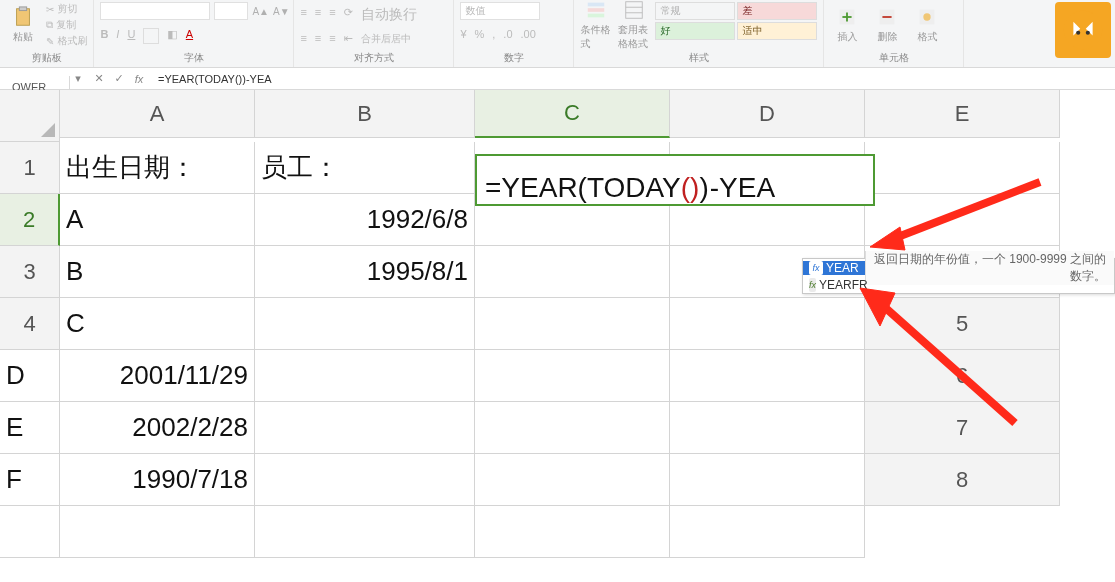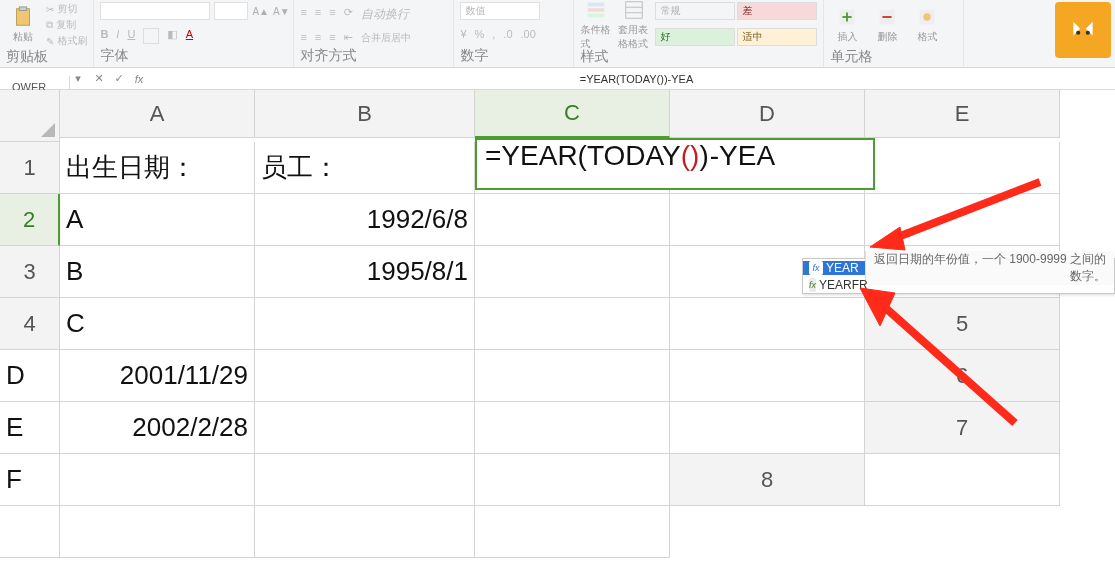--- a/index.html
+++ b/index.html
@@ -30,22 +30,22 @@
     padding: 2px 6px 0 6px;
     justify-content: space-between;
   }
   .ribbon-group .group-body {
     display: flex;
     align-items: flex-start;
     gap: 6px;
     flex: 1;
   }
   .ribbon-group .group-label {
-    text-align: left;
-    font-size: 14px;
+    text-align: center;
+    font-size: 10px;
     color: #888;
     padding-bottom: 2px;
   }
   .rbtn-big {
     display: flex;
     flex-direction: column;
     align-items: center;
     justify-content: center;
     width: 34px;
     height: 46px;
@@ -88,21 +88,21 @@
     width:70px; height:100%;
     border-right:1px solid #d9d9d9;
     display:flex;align-items:center; padding-left:12px; color:#555;
     font-size:11px;
     margin-top:16px;
   }
   .fb-drop { width:16px; text-align:center;color:#888;}
   .fb-btns { display:flex; align-items:center; gap:6px; padding:0 6px;}
   .fb-btn { width:14px; text-align:center; color:#888; font-size:11px;}
   .fb-fx { font-style:italic; color:#888;}
-  .fb-input { flex:1; padding-left:6px; color:#333;text-align:center;}
+  .fb-input { flex:1; padding-left:6px; color:#333;}
 
   
   .sheet {
     position:relative;
     display:grid;
     grid-template-columns: 60px 195px 220px 195px 195px 195px;
     font-size:26px;
     color:#111;
   }
   .sheet > div {
@@ -144,27 +144,27 @@
   .col-C-head { background:#e8f0e3 !important; color:#3a7b28 !important; border-bottom:2px solid #4e9a33 !important;}
   
   .row-2-head { background:#e8f0e3 !important; color:#3a7b28 !important; border-right:2px solid #4e9a33 !important;}
   .col-B { justify-content:flex-end; font-size:26px; }
   .col-A { justify-content:flex-start; font-size:26px; }
 
   
   .formula-cell {
     position:absolute;
     left:475px; 
-    top:48px;   
+    top:64px;   
     height:52px;
     background:#fff;
     border:2px solid #4e9a33;
     padding:0 6px;
     display:flex;
-    align-items:flex-start;
+    align-items:flex-end;
     font-size:28px;
     white-space:nowrap;
     z-index:5;
     padding-left:8px;
     width:400px;
   }
   .fcell-black { color:#111;}
   .fcell-paren { color:#c02020;}
   .formula-cursor {
     display:inline-block;
@@ -252,21 +252,21 @@
     <div class="group-label">字体</div>
   </div>
 
   <div class="ribbon-group" style="width:160px;">
     <div class="group-body" style="flex-direction:column;gap:4px;">
       <div class="font-tools">
         <span>≡</span>
         <span>≡</span>
         <span>≡</span>
         <span>⟳</span>
-        <span style="font-size:12px;font-style:italic;">自动换行</span>
+        <span style="font-size:14px;">自动换行</span>
       </div>
       <div class="font-tools">
         <span>≡</span>
         <span>≡</span>
         <span>≡</span>
         <span>⇤</span>
         <span style="font-size:10px;">合并后居中</span>
       </div>
     </div>
     <div class="group-label">对齐方式</div>
@@ -301,21 +301,21 @@
       <div class="rbtn-big">
         <div class="ico-box">
             <svg viewBox="0 0 24 24">
               <rect x="3" y="3" width="18" height="18" fill="none" stroke="#bbb"></rect>
               <line x1="3" y1="9" x2="21" y2="9" stroke="#bbb"></line>
               <line x1="3" y1="15" x2="21" y2="15" stroke="#bbb"></line>
             </svg>
           </div>
         <span>套用表格格式</span>
       </div>
-      <div style="display:flex;flex-direction:column;gap:8px;">
+      <div style="display:flex;flex-direction:column;gap:2px;">
         <div style="display:flex;gap:2px;">
           <div class="style-cell">常规</div>
           <div class="style-cell" style="background:#f7d9d9;color:#7a2525;">差</div>
         </div>
         <div style="display:flex;gap:2px;">
           <div class="style-cell" style="background:#dcf1db;color:#2a6a2a;">好</div>
           <div class="style-cell" style="background:#fff1d6;color:#7a5c23;">适中</div>
         </div>
       </div>
     </div>
@@ -424,20 +424,21 @@
 
   <div class="row-head">6</div>
   <div class="col-A">E</div>
   <div class="col-B">2002/2/28</div>
   <div></div>
   <div></div>
   <div></div>
 
   <div class="row-head">7</div>
   <div class="col-A">F</div>
+  <div class="col-B">1990/7/18</div>
   <div></div>
   <div></div>
   <div></div>
 
   <div class="row-head">8</div>
   <div></div>
   <div></div>
   <div></div>
   <div></div>
   <div></div>

